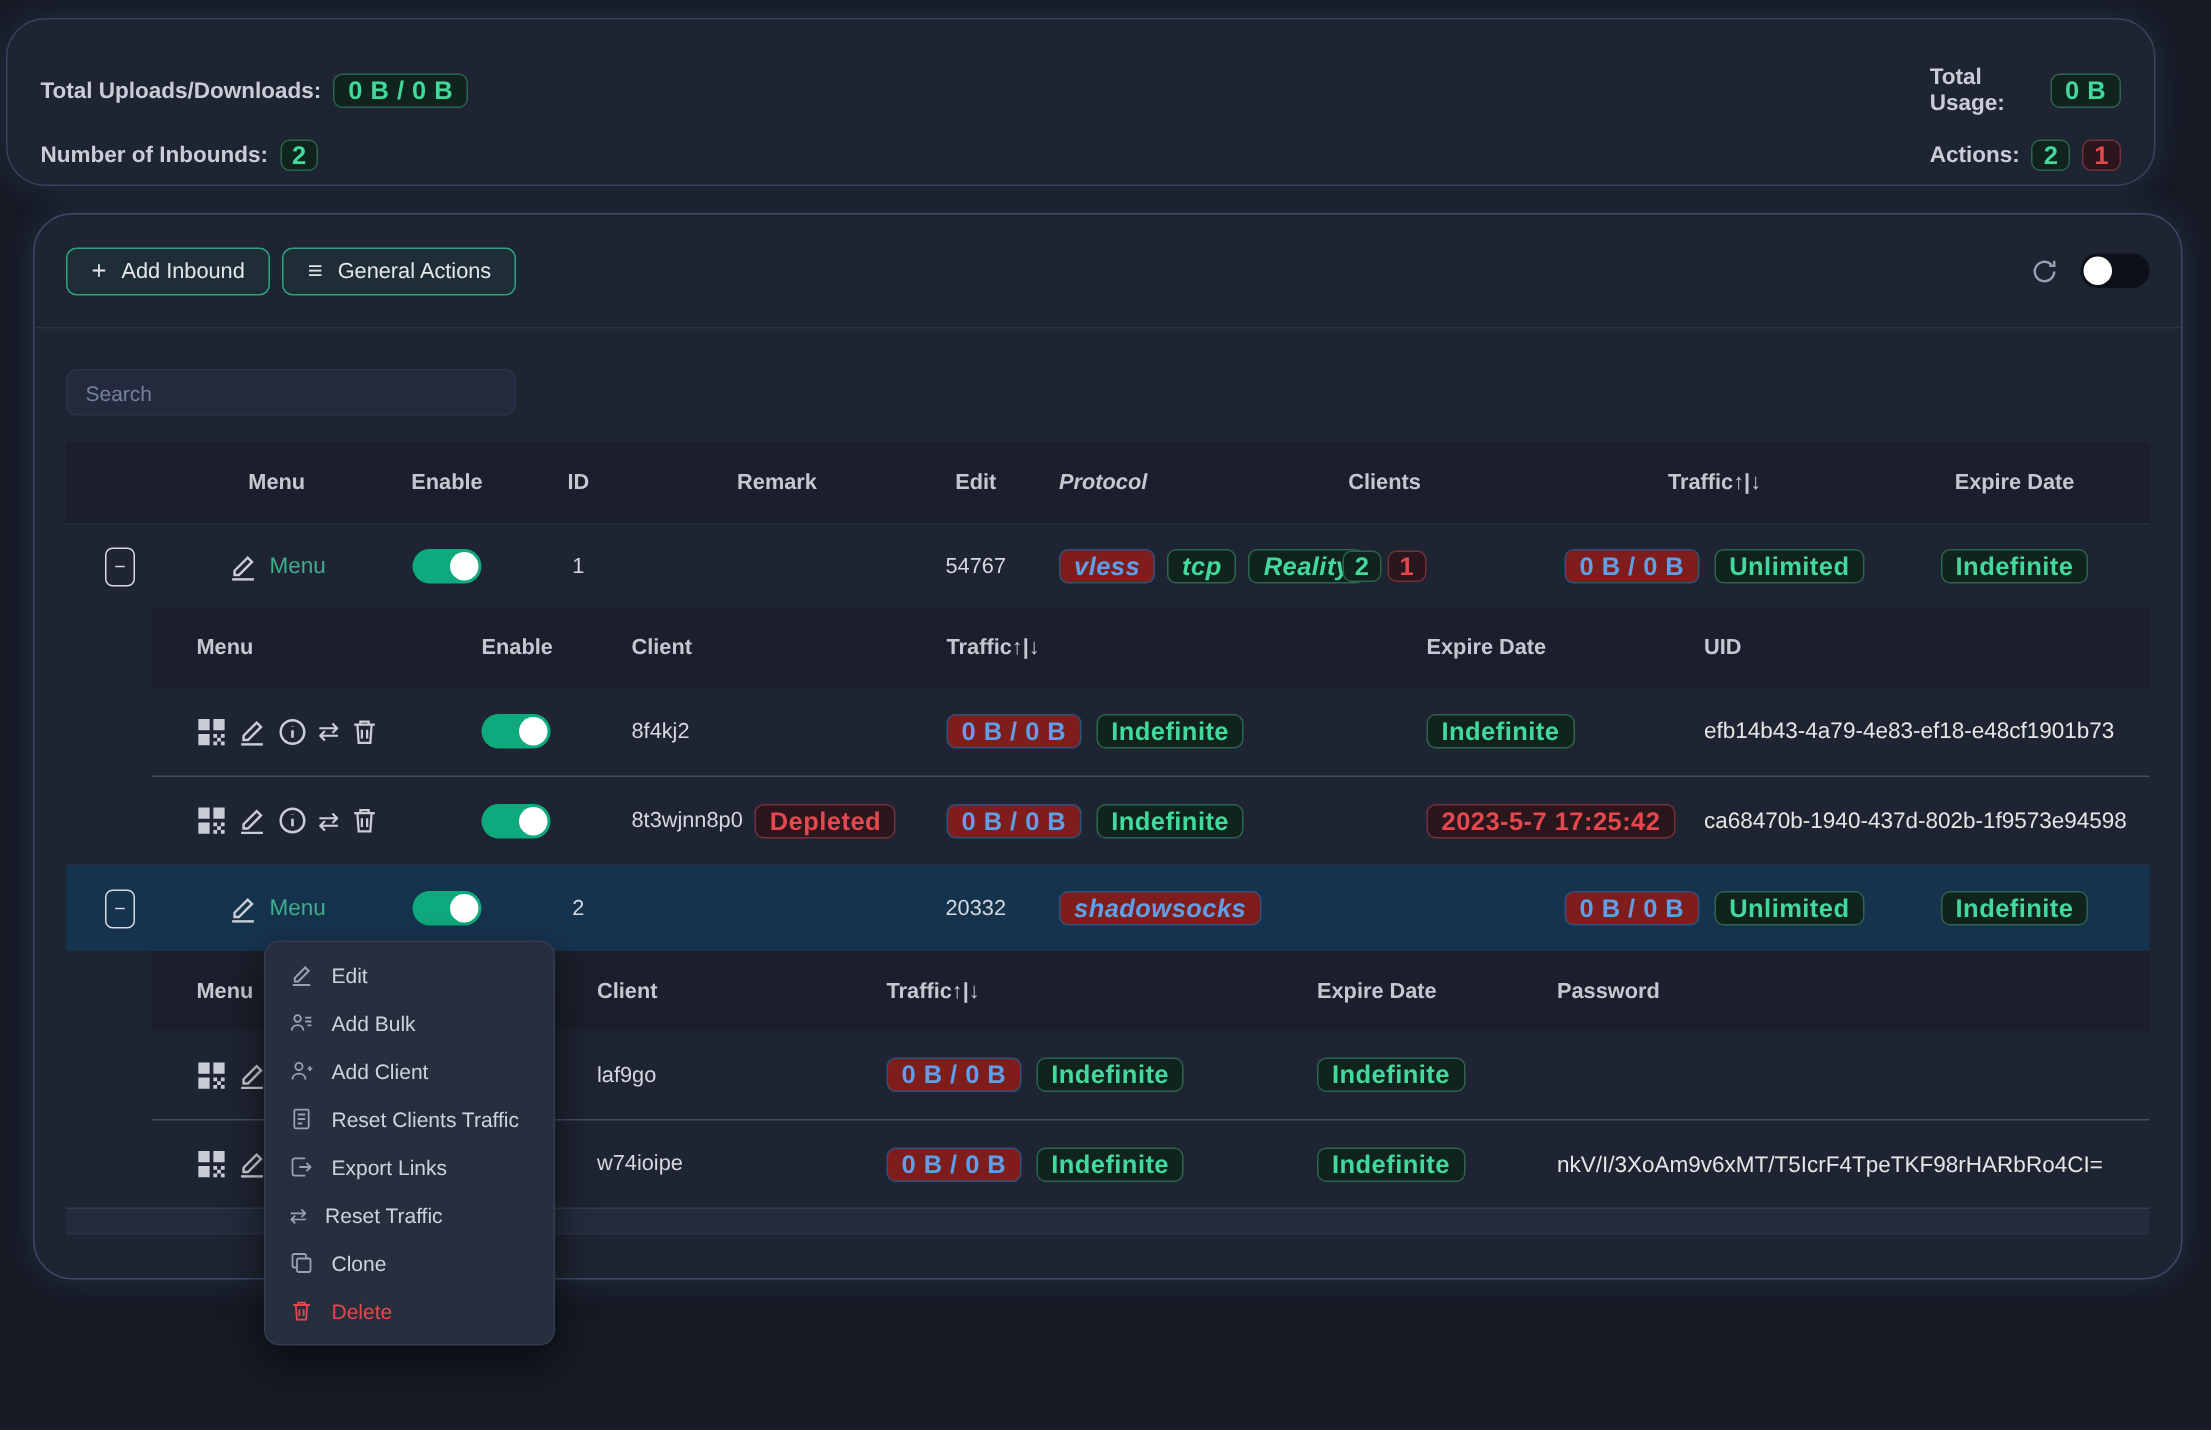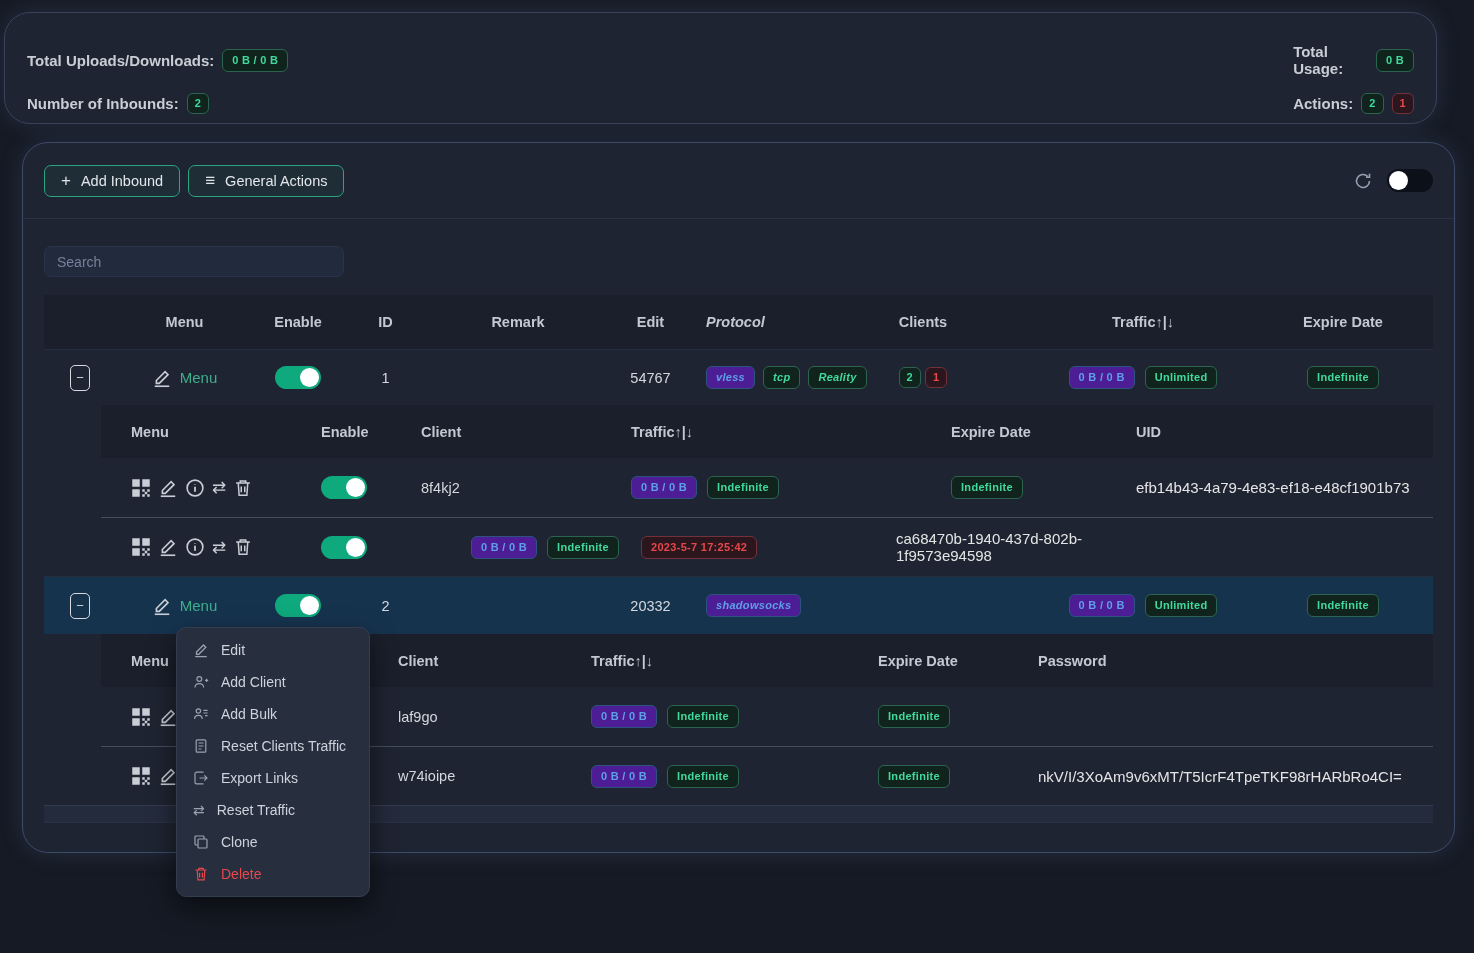--- a/index.html
+++ b/index.html
@@ -18,25 +18,25 @@
     box-shadow:0 0 22px 2px rgba(110,135,190,.16);
   }
   
   #stats-panel { left:4px; top:12px; width:1433px; height:112px; padding:30px 22px 0 22px; }
   .stats-grid { display:grid; grid-template-columns:1fr 1fr; row-gap:16px; }
   .stat { display:flex; align-items:center; gap:8px; font-size:15px; font-weight:700; color:#c9cdd5; }
   .stat.right { padding-left:693px; }
   
   .badge {
     display:inline-flex; align-items:center; justify-content:center;
-    font-size:11px; font-weight:700; letter-spacing:.3px;
+    font-size:17px; font-weight:700; letter-spacing:.3px;
     padding:2px 9px; border-radius:6px; line-height:17px; white-space:nowrap;
   }
   .badge.green { color:#41d99c; border:1px solid #2c6450; background:#10241d; }
-  .badge.blue  { color:#5e9fe8; border:1px solid #2e527f; background:#4c1d95; }
+  .badge.blue  { color:#5e9fe8; border:1px solid #2e527f; background:#7f1d1d; }
   .badge.red   { color:#e5484d; border:1px solid #73313c; background:#2a161c; }
   .badge.sm { padding:1px 7px; }
   
   #main-panel { left:22px; top:142px; width:1433px; height:711px; border-color:#3d4a68; }
   .toolbar { height:76px; display:flex; align-items:center; padding:0 21px; border-bottom:1px solid #2a3142; }
   .btn {
     display:inline-flex; align-items:center; gap:10px;
     height:32px; padding:0 16px; margin-right:8px;
     background:rgba(42,165,125,.07);
     border:1px solid #2aa57d; border-radius:7px;
@@ -308,20 +308,24 @@
           <span class="glyph-ic">⇄</span>
           <svg class="ic" viewBox="0 0 16 16">
               <use href="#i-trash"></use>
             </svg>
         </div>
         <div class="c pl10">
             <span class="toggle on">
               <span class="knob"></span>
             </span>
           </div>
+        <div class="c pl15 gap8 client-name">
+          <span>8t3wjnn8p0</span>
+          <span class="badge red">Depleted</span>
+        </div>
         <div class="c pl65 gap10">
           <span class="badge blue">0 B / 0 B</span>
           <span class="badge green">Indefinite</span>
         </div>
         <div class="c pl75">
             <span class="badge red">2023-5-7 17:25:42</span>
           </div>
         <div class="c pl20 mono-text">ca68470b-1940-437d-802b-1f9573e94598</div>
       </div>
     </div>
@@ -430,29 +434,29 @@
 
 <div id="context-menu">
   <div class="menu-item">
     <svg class="ic16" viewBox="0 0 16 16">
         <use href="#i-pencil"></use>
       </svg>
     <span>Edit</span>
   </div>
   <div class="menu-item">
     <svg class="ic16" viewBox="0 0 16 16">
+        <use href="#i-people-add"></use>
+      </svg>
+    <span>Add Bulk</span>
+  </div>
+  <div class="menu-item">
+    <svg class="ic16" viewBox="0 0 16 16">
         <use href="#i-person-add"></use>
       </svg>
     <span>Add Client</span>
-  </div>
-  <div class="menu-item">
-    <svg class="ic16" viewBox="0 0 16 16">
-        <use href="#i-people-add"></use>
-      </svg>
-    <span>Add Bulk</span>
   </div>
   <div class="menu-item">
     <svg class="ic16" viewBox="0 0 16 16">
         <use href="#i-doc"></use>
       </svg>
     <span>Reset Clients Traffic</span>
   </div>
   <div class="menu-item">
     <svg class="ic16" viewBox="0 0 16 16">
         <use href="#i-export"></use>

